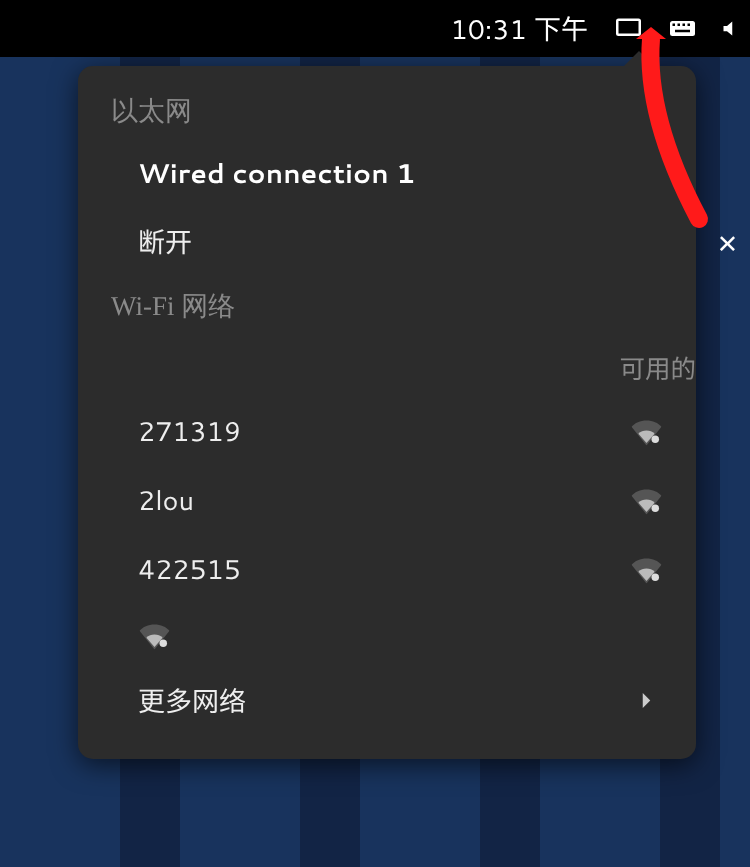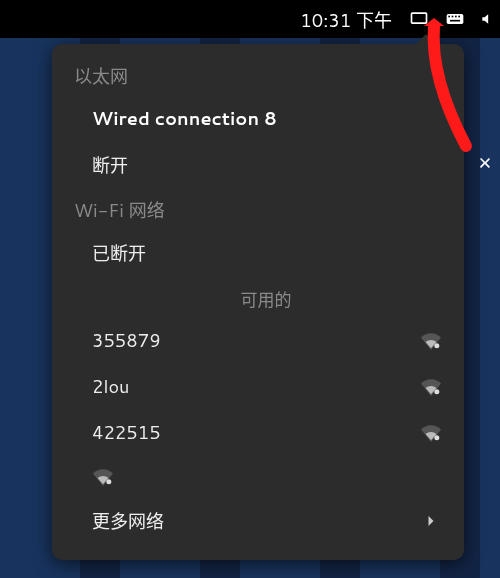--- a/index.html
+++ b/index.html
@@ -49,35 +49,36 @@
     position: absolute;
     top: -10px; right: 28px;
     border-left: 10px solid transparent;
     border-right: 10px solid transparent;
     border-bottom: 10px solid #2c2c2c;
   }
   .section-header {
     color: #8a8a8a;
     font-size: 18px;
     padding: 8px 22px 6px 22px;
+    font-family: Liberation Serif, serif;
   }
   .menu-item {
     display: flex; align-items: center;
     padding: 10px 22px 10px 40px;
     font-size: 18px;
     cursor: pointer;
   }
   .menu-item .label { flex: 1; }
   .menu-item.bold .label { font-weight: 700; color: #fff; }
   .menu-item .right-icon { width: 22px; height: 22px; display:flex; align-items:center; justify-content:center; }
   .menu-item .right-icon svg { width: 20px; height: 20px; }
   .available-header {
     color: #8a8a8a;
     font-size: 17px;
-    text-align: center;
+    text-align: right;
     padding: 10px 0 6px 16px;
   }
   .wifi-icon { fill: #555; }
   .wifi-fg { fill: #bbb; }
   .lock-dot { fill: #ddd; }
   .close-x {
     position: absolute;
     top: 146px; right: 8px;
     color: #fff; font-size: 22px;
     z-index: 5;
@@ -126,37 +127,34 @@
   </svg>
 </div>
 
 <div class="close-x">×</div>
 
 <div class="dropdown">
 
   <div class="section-header">以太网</div>
 
   <div class="menu-item bold">
-    <span class="label">Wired connection 8</span>
+    <span class="label">Wired connection 1</span>
   </div>
 
   <div class="menu-item">
     <span class="label">断开</span>
   </div>
 
   <div class="section-header">Wi-Fi 网络</div>
 
-  <div class="menu-item">
-    <span class="label">已断开</span>
-  </div>
 
   <div class="available-header">可用的</div>
 
   <div class="menu-item">
-    <span class="label">355879</span>
+    <span class="label">271319</span>
     <span class="right-icon">
       <svg viewBox="0 0 24 24">
           <path class="wifi-icon" d="M12 4C7 4 2.7 6 0 9l12 15L24 9c-2.7-3-7-5-12-5z"></path>
           <path class="wifi-fg" d="M12 12c-2.5 0-4.8.9-6.5 2.5L12 22l6.5-7.5C16.8 12.9 14.5 12 12 12z"></path>
           <circle class="lock-dot" cx="19" cy="19" r="3"></circle>
         </svg>
     </span>
   </div>
 
   <div class="menu-item">

